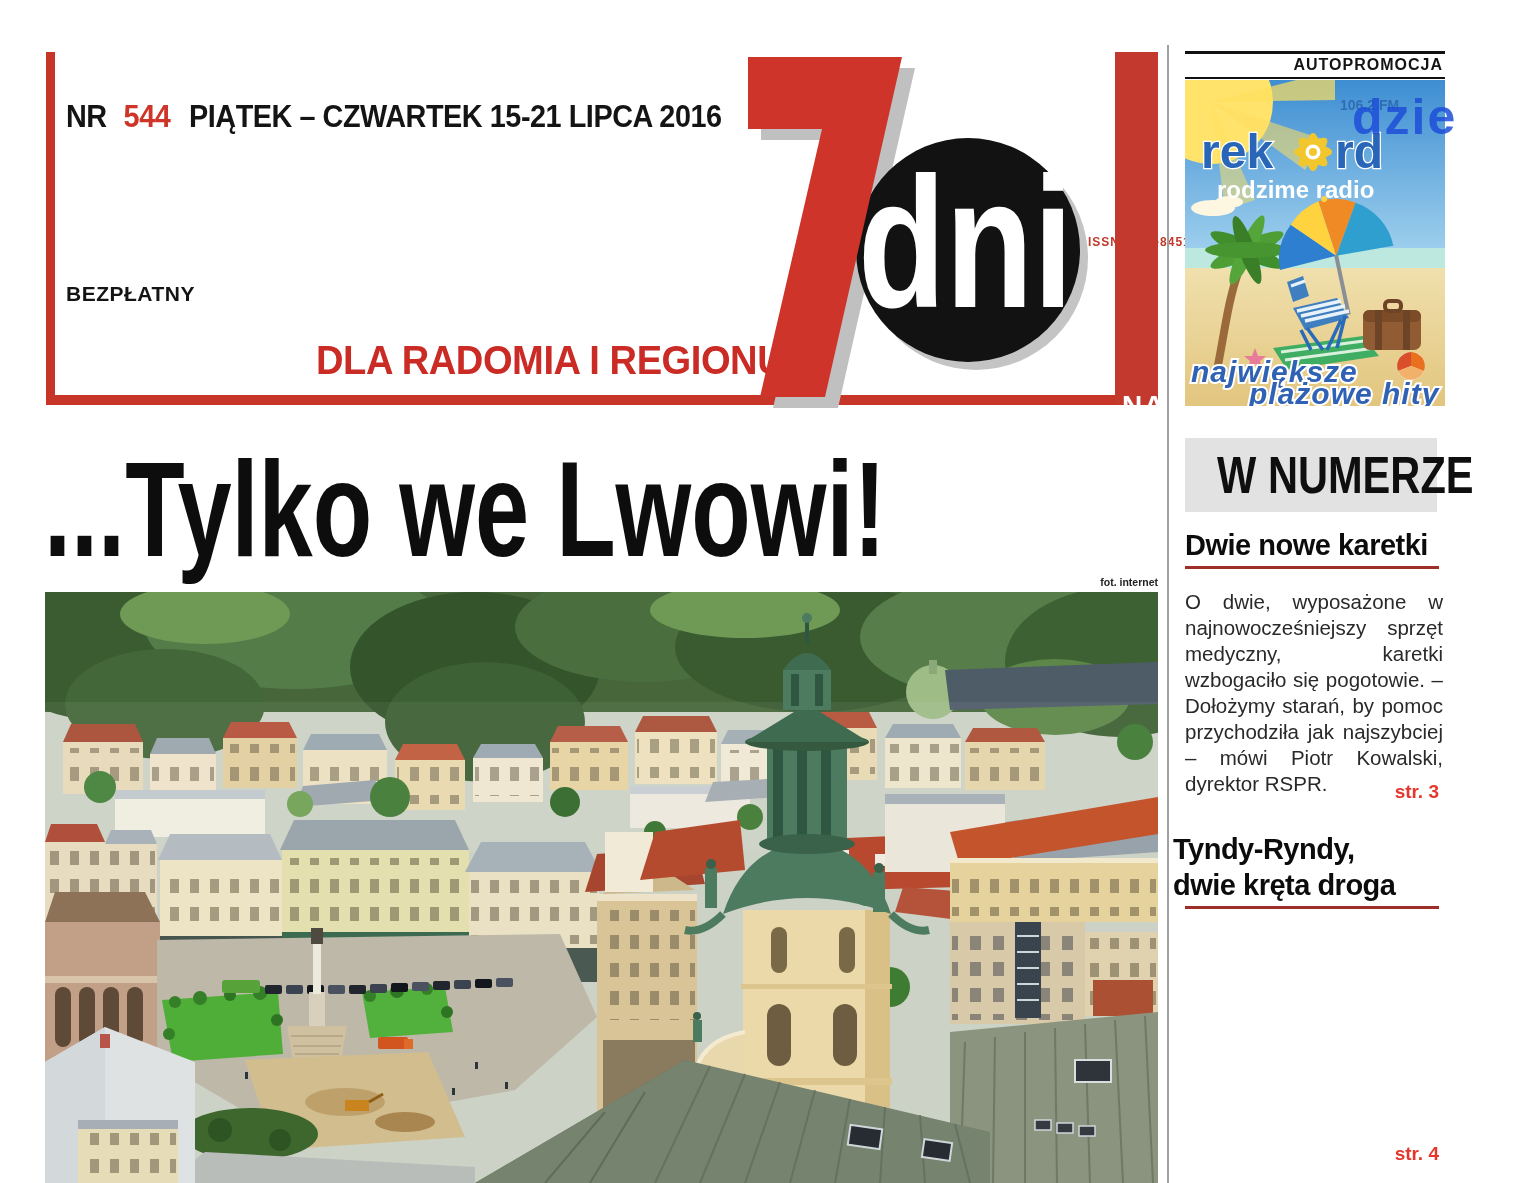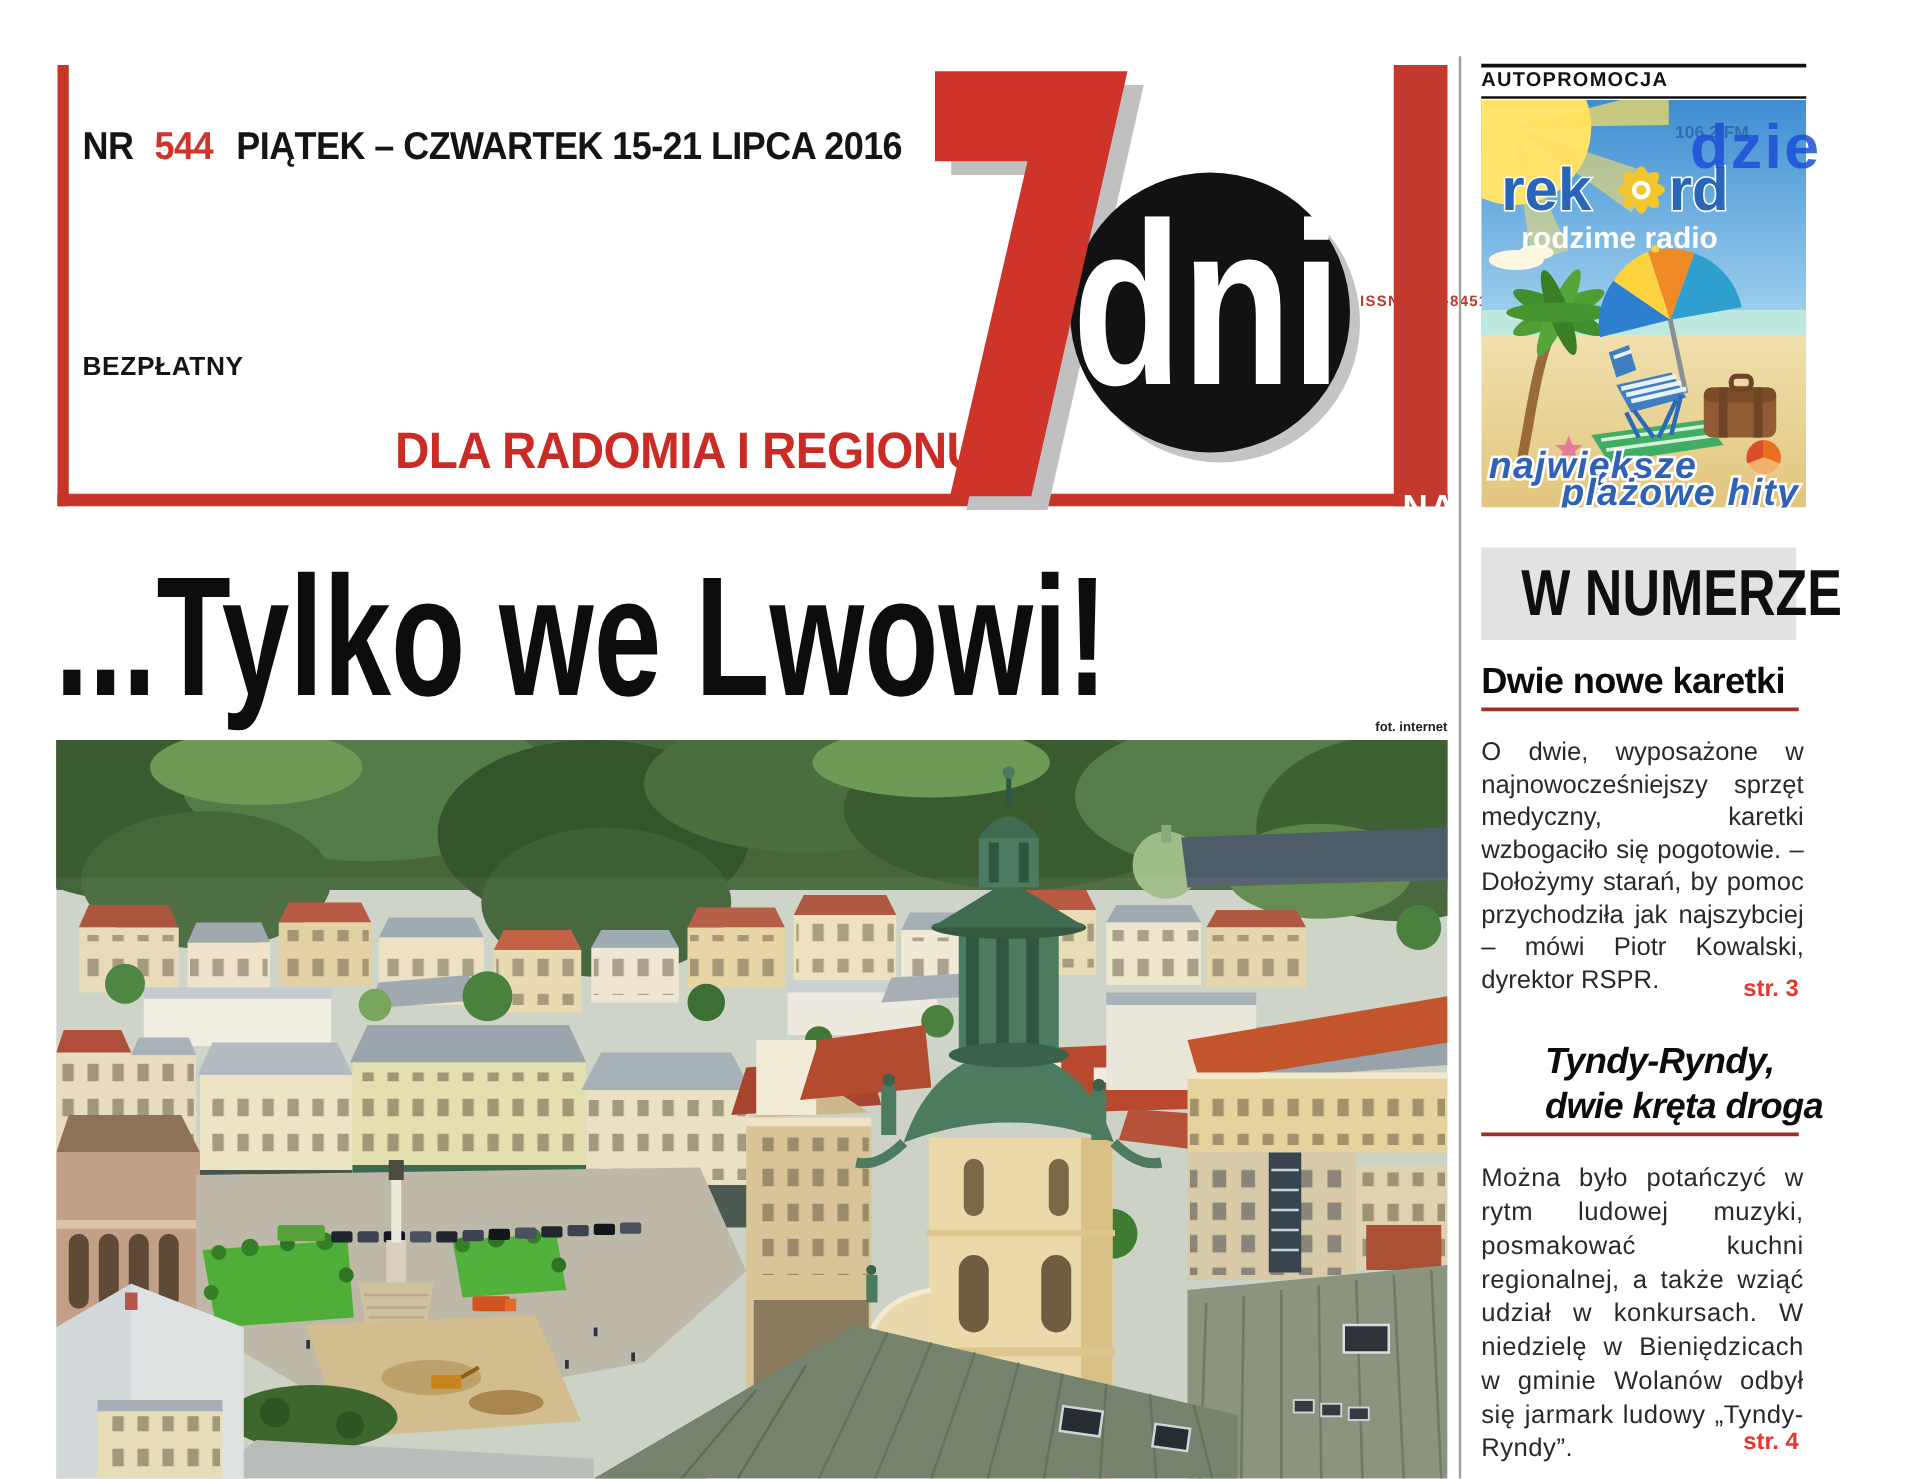--- a/index.html
+++ b/index.html
@@ -12,21 +12,21 @@
   .issue-line .red{color:#cf3428;margin:0 10px;}
   .issue-line .date{margin-left:2px;}
   .free-label{font-size:21px;font-weight:800;color:#141414;letter-spacing:.5px;}
   .region-line{font-size:41px;font-weight:800;color:#cb2b25;letter-spacing:-.5px;}
   .vtext{transform:rotate(-90deg);transform-origin:left top;white-space:nowrap;}
   .issn{font-size:12px;font-weight:700;color:#c0392b;letter-spacing:1px;}
   .naklad{font-size:28px;font-weight:800;color:#fff;letter-spacing:1.5px;}
   .photo-credit{font-size:10.5px;font-weight:700;color:#222;text-align:right;}
   .divider{background:#a0a0a0;}
   .ad-rule{background:#111;}
-  .ad-label{font-size:16px;font-weight:800;color:#131313;letter-spacing:1px;}
+  .ad-label{font-size:16px;font-weight:800;color:#131313;text-align:right;letter-spacing:1px;}
   .watermark{font-size:50px;font-weight:700;color:#1d4ed8;opacity:.85;letter-spacing:2px;}
   .wnum-block{background:#e2e2e2;text-align:center;}
   .wnum-text{display:inline-block;font-size:52px;font-weight:800;color:#0f0f0f;line-height:74px;
              transform:scaleX(.8);transform-origin:center;white-space:nowrap;}
   .art-title{font-size:29px;font-weight:800;color:#0c0c0c;line-height:36px;letter-spacing:-.5px;}
   .art-underline{background:#9e2f28;}
   .art-body{font-size:20.5px;line-height:26px;color:#292929;text-align:justify;}
   .art-body.tracked{letter-spacing:.4px;line-height:27px;}
   .page-ref{font-size:19px;font-weight:800;color:#e5372b;text-align:right;}
   
@@ -472,21 +472,20 @@
 
   <div class="abs wnum-block" style="left:1185px;top:438px;width:252px;height:74px;">
     <span class="wnum-text">W NUMERZE</span>
   </div>
 
   <div class="abs art-title" style="left:1185px;top:527px;width:258px;">Dwie nowe karetki</div>
   <div class="abs art-underline" style="left:1185px;top:566px;width:254px;height:3px;"></div>
   <div class="abs art-body" style="left:1185px;top:589px;width:258px;">O dwie, wyposażone w najnowocześniejszy sprzęt medyczny, karetki wzbogaciło się pogotowie. – Dołożymy starań, by pomoc przychodziła jak najszybciej – mówi Piotr Kowalski, dyrektor RSPR.</div>
   <div class="abs page-ref" style="left:1185px;top:781px;width:254px;">str. 3</div>
 
-  <div class="abs art-title" style="left:1236px;top:831px;width:258px;font-style:italic;">
+  <div class="abs art-title" style="left:1173px;top:831px;width:258px;">
     <span>Tyndy-Ryndy,</span><br>
     <span>dwie kręta droga</span>
   </div>
   <div class="abs art-underline" style="left:1185px;top:906px;width:254px;height:3px;"></div>
-  <div class="abs art-body tracked" style="left:1185px;top:929px;width:258px;">Można było potańczyć w rytm ludowej muzyki, posmakować kuchni regionalnej, a także wziąć udział w konkursach. W niedzielę w Bieniędzicach w gminie Wolanów odbył się jarmark ludowy „Tyndy-Ryndy”.</div>
   <div class="abs page-ref" style="left:1185px;top:1143px;width:254px;">str. 4</div>
 
 </div>
 
 </body></html>

